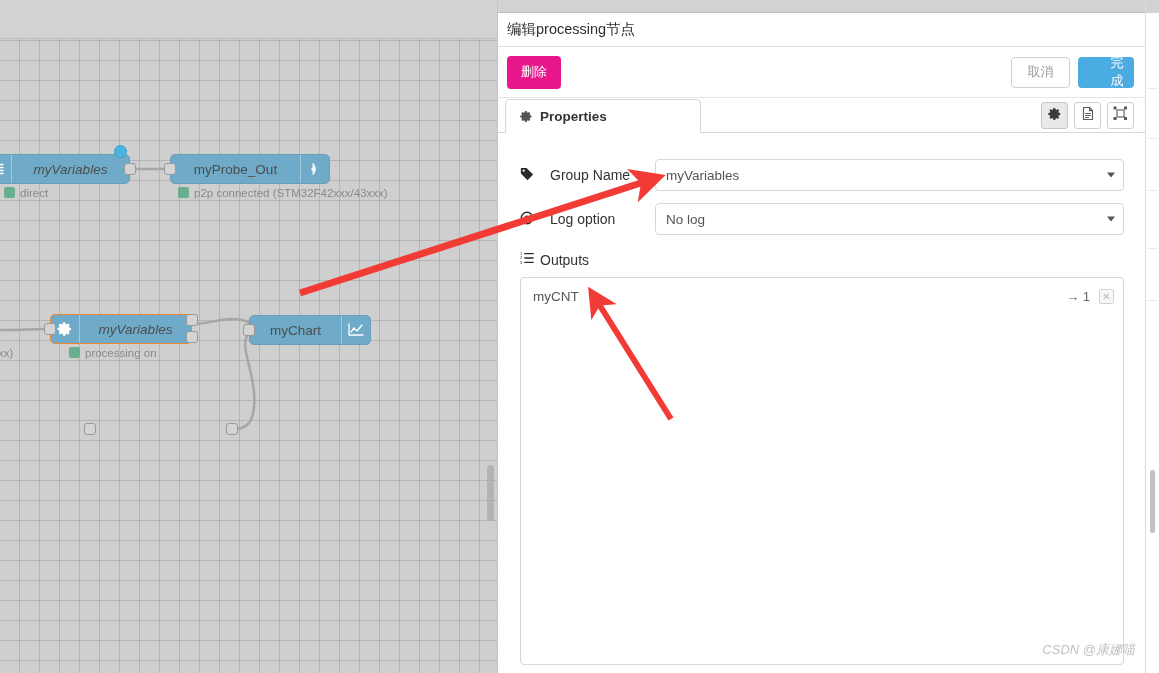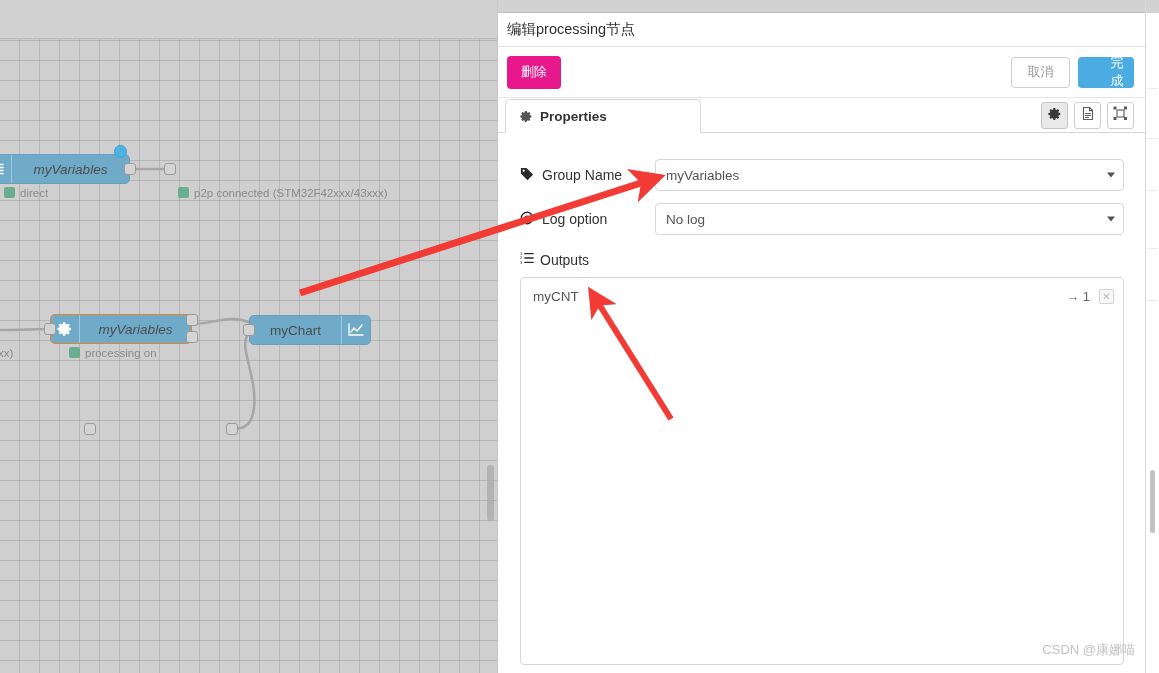--- a/index.html
+++ b/index.html
@@ -253,21 +253,21 @@
     align-items: center;
     margin-bottom: 12px;
   }
   .form-label {
     width: 135px;
     flex: 0 0 135px;
     font-size: 14px;
     color: #333;
     display: flex;
     align-items: center;
-    gap: 8px;
+    gap: 16px;
   }
   .select-wrap {
     position: relative;
     flex: 1;
   }
   .select-box {
     width: 100%;
     height: 32px;
     border: 1px solid #d8d8d8;
     border-radius: 4px;
@@ -364,20 +364,21 @@
     width: 1159px; height: 673px;
     pointer-events: none;
   }
   #watermark {
     position: absolute;
     right: 24px;
     bottom: 14px;
     font-size: 13px;
     color: #c2c2c2;
     white-space: nowrap;
+    font-style: italic;
   }
 </style>
 </head>
 <body>
 
 <div id="root">
 
   <div id="canvas-wrap">
     <div id="canvas-topbar"></div>
     <div id="canvas-grid"></div>
@@ -401,20 +402,33 @@
         </svg>
       </div>
       <div class="nlabel">myVariables</div>
     </div>
     <div class="bluedot" style="left:114px; top:145px;"></div>
     <div class="port" style="left:124px; top:163px;"></div>
     <div class="status" style="left:4px; top:187px;text-align:right;">
       <span class="dot"></span><span>direct</span>
     </div>
 
+    <div class="node" style="left:170px; top:154px; width:160px;">
+      <div class="nlabel plain">myProbe_Out</div>
+      <div class="icon-box right">
+        <svg width="16" height="16" viewBox="0 0 16 16">
+          <g stroke="#ffffff" stroke-width="1.5" fill="none" stroke-linecap="round">
+            <path d="M6 3 A7 7 0 0 1 6 13"></path>
+            <path d="M6 5.5 A4.5 4.5 0 0 1 6 10.5"></path>
+            <path d="M6 8 L6 8.2"></path>
+          </g>
+          <circle cx="5.5" cy="8" r="1.2" fill="#ffffff"></circle>
+        </svg>
+      </div>
+    </div>
     <div class="port" style="left:164px; top:163px;"></div>
     <div class="status" style="left:178px; top:187px;">
       <span class="dot"></span><span>p2p connected (STM32F42xxx/43xxx)</span>
     </div>
 
     <div class="node selected" style="left:50px; top:314px; width:142px;">
       <div class="icon-box left">
         <svg width="16" height="16" viewBox="0 0 16 16">
           <path fill="#ffffff" d="M8 5.1a2.9 2.9 0 1 0 0 5.8 2.9 2.9 0 0 0 0-5.8zm0 4.4a1.5 1.5 0 1 1 0-3 1.5 1.5 0 0 1 0 3z"></path>
           <path fill="#ffffff" d="M14 9.1v-2.2l-1.7-.3a4.6 4.6 0 0 0-.5-1.2l1-1.4-1.6-1.6-1.4 1a4.6 4.6 0 0 0-1.2-.5L8.3 1.2H6.1L5.8 2.9a4.6 4.6 0 0 0-1.2.5l-1.4-1-1.6 1.6 1 1.4a4.6 4.6 0 0 0-.5 1.2L.4 6.9v2.2l1.7.3c.1.4.3.8.5 1.2l-1 1.4 1.6 1.6 1.4-1c.4.2.8.4 1.2.5l.3 1.7h2.2l.3-1.7c.4-.1.8-.3 1.2-.5l1.4 1 1.6-1.6-1-1.4c.2-.4.4-.8.5-1.2L14 9.1z"></path>

